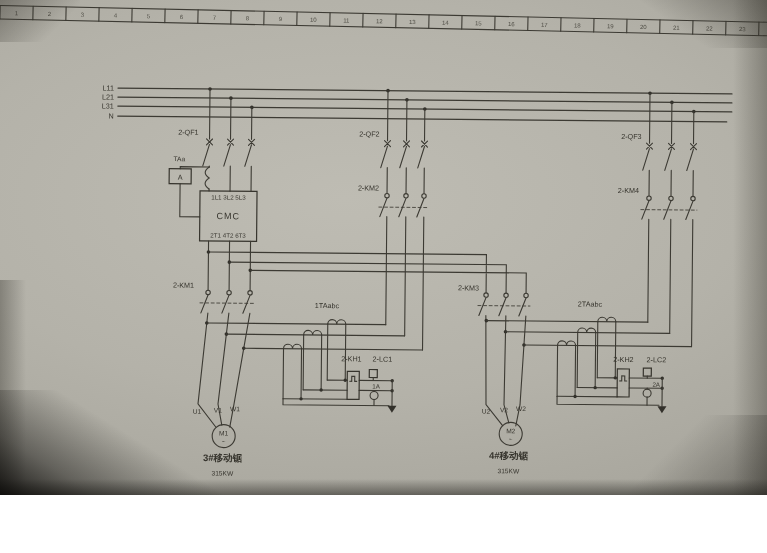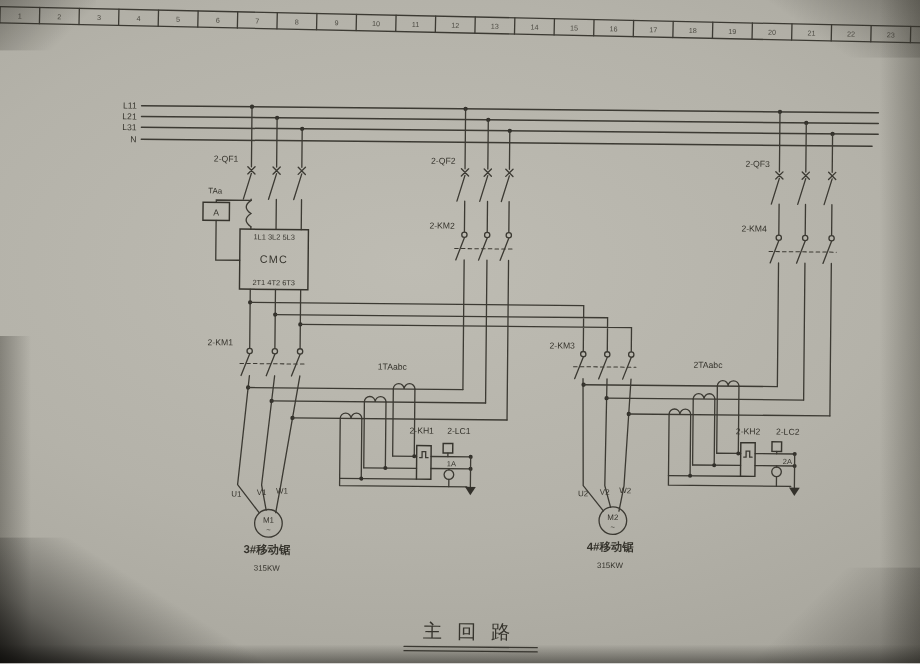--- a/index.html
+++ b/index.html
@@ -1,17 +1,17 @@
 <!DOCTYPE html>
 <html><head>
 <meta charset="utf-8">
 <style>
   html,body{margin:0;padding:0;width:767px;height:553px;overflow:hidden;}
   .stage{
-    position:relative;width:767px;height:553px;overflow:hidden;
+    position:relative;width:767px;height:495px;overflow:hidden;
     background:
       radial-gradient(130% 100% at 45% 40%, #bebcb3 0%, #b4b2a9 40%, #a7a59c 70%, #8f8d84 100%);
   }
   .stage svg{position:absolute;left:0;top:0;filter:blur(.28px);}
   .sch{stroke:#3c3a33;stroke-width:1.1;fill:none;stroke-linecap:round;}
   .bus{stroke-width:1.25;}
   .box{stroke:#36342d;stroke-width:1.2;fill:none;}
   .dash{stroke-dasharray:3,2.6;stroke-width:.85;}
   .dot{fill:#33312b;stroke:none;}
   .gnd{fill:#33312b;stroke:none;}

